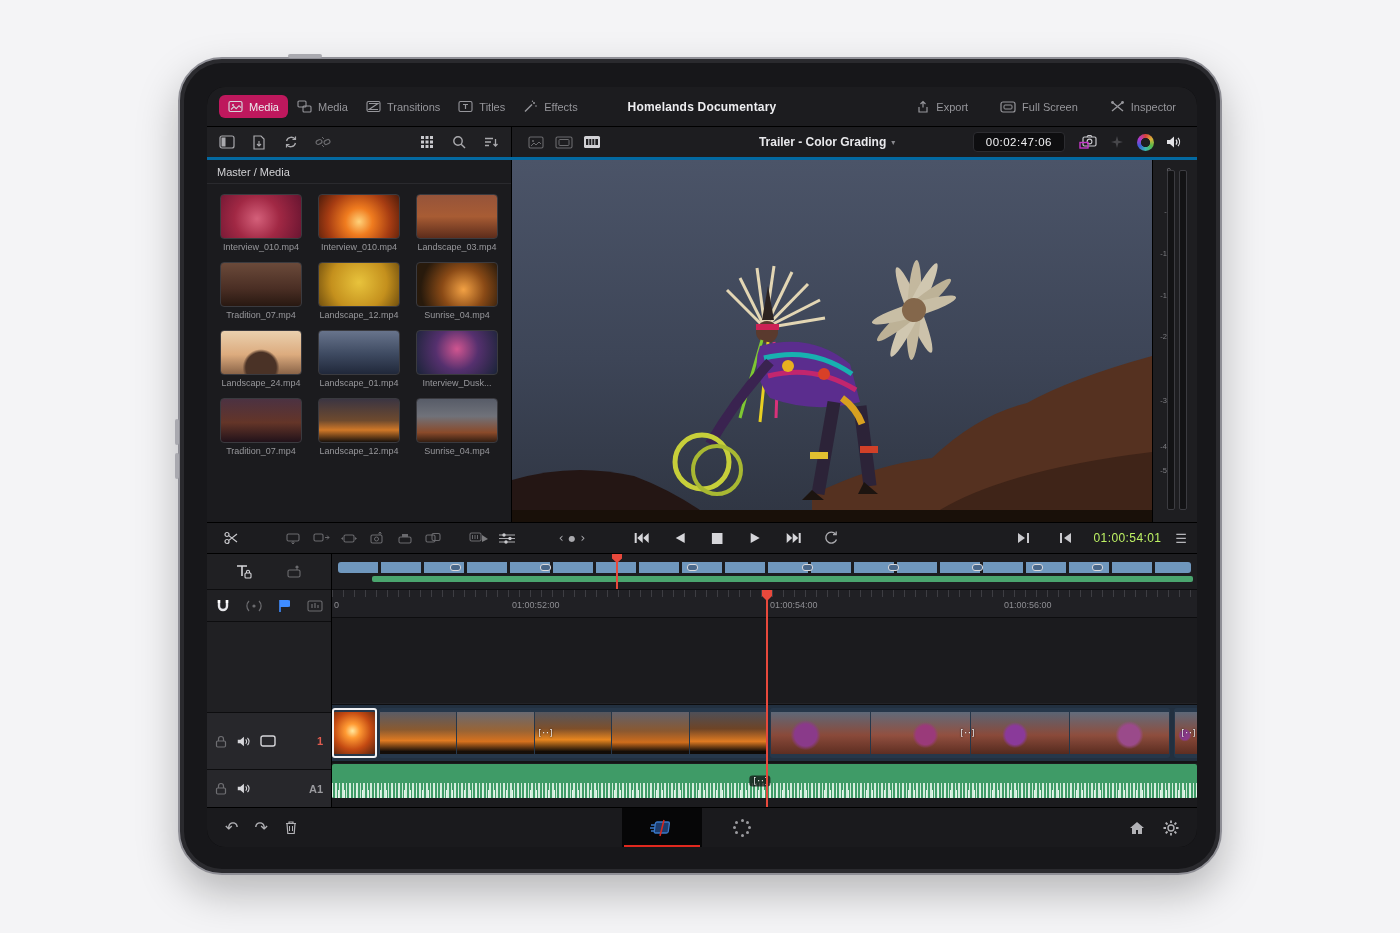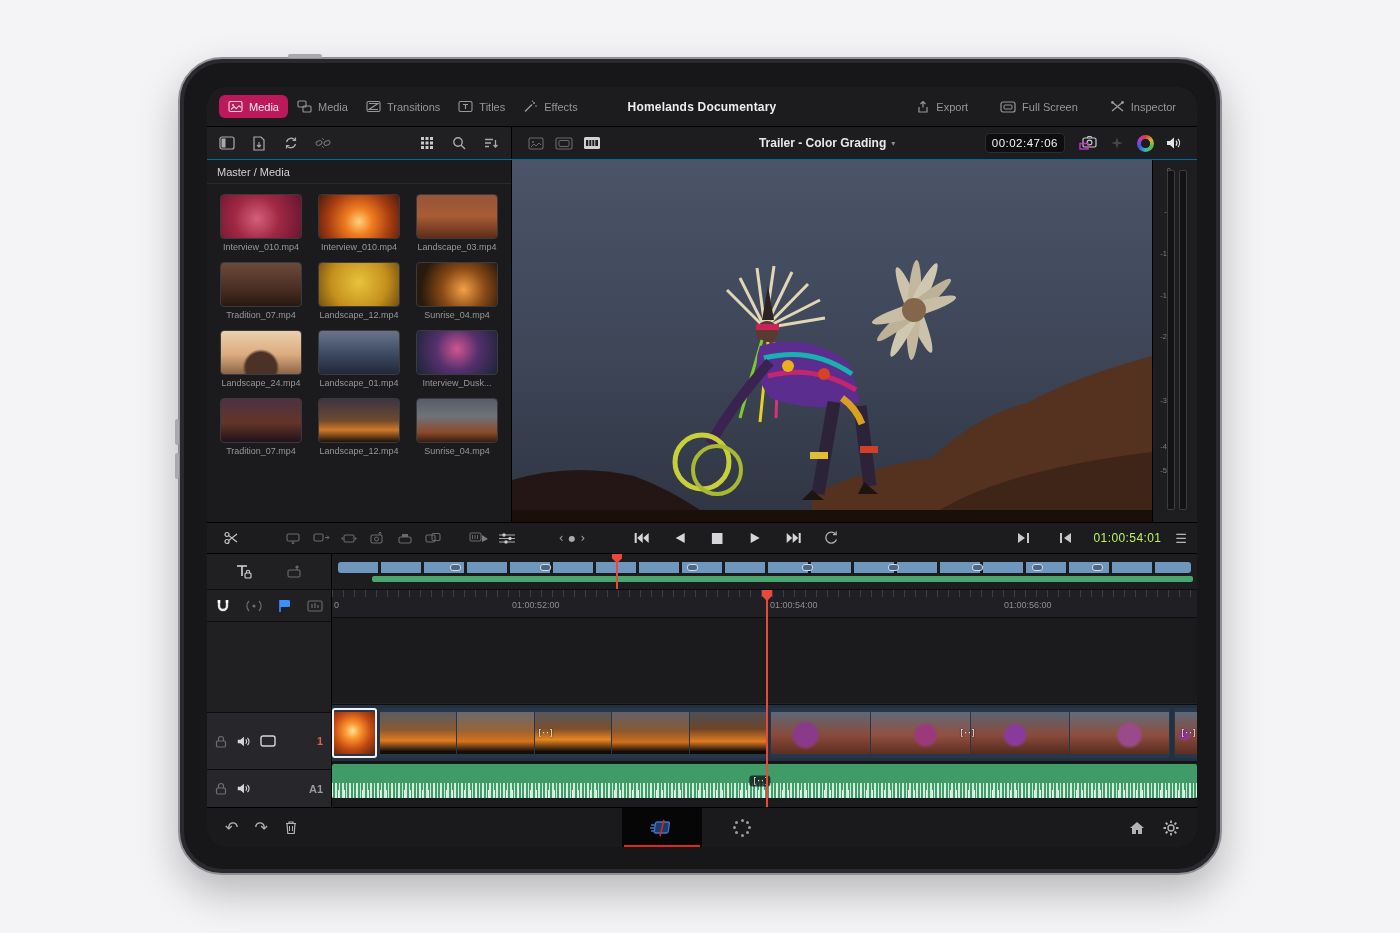--- a/index.html
+++ b/index.html
@@ -23,32 +23,32 @@
   .topbar { position:relative; height:40px; background:#1c1c1f; display:flex; align-items:center;
             border-bottom:1px solid #000; padding:0 12px; }
   .tab { display:flex; align-items:center; gap:6px; color:#96969b; padding:5px 9px; border-radius:6px;
          font-size:11px; white-space:nowrap; cursor:default; }
   .tab.active { background:#be185d; color:#ececef; }
   .topbar-title { position:absolute; left:50%; transform:translateX(-50%); color:#ededf0;
                   font-size:12px; font-weight:bold; letter-spacing:.2px; }
   .topbar-right { margin-left:auto; display:flex; gap:14px; }
 
   
-  .toolbar2 { height:33px; display:flex; border-bottom:1px solid #0369a1; }
+  .toolbar2 { height:33px; display:flex; border-bottom:3px solid #0369a1; }
   .tb2-left { width:305px; background:#202023; display:flex; align-items:center; gap:4px;
               padding:0 6px; border-right:1px solid #000; }
   .tb2-right { position:relative; flex:1; background:#1d1d20; display:flex; align-items:center; padding:0 10px; }
   .iconbtn { width:28px; height:24px; display:flex; align-items:center; justify-content:center;
              border-radius:4px; color:#a9a9ad; flex:none; }
   .iconbtn.dim { opacity:.55; }
   .vb-title { position:absolute; left:46%; transform:translateX(-50%); display:flex; align-items:center; gap:5px;
               color:#e9e9ec; font-size:12px; font-weight:bold; }
   .caret { color:#8a8a8e; font-size:8px; }
   .tc-box { margin-left:auto; background:#0e0e10; border:1px solid #2c2c30; border-radius:4px;
-            color:#f2f2f4; font-size:11.5px; padding:3px 6px; letter-spacing:.5px; }
+            color:#f2f2f4; font-size:11.5px; padding:3px 12px; letter-spacing:.5px; }
   .wheel { width:17px; height:17px; border-radius:50%;
            background:
              radial-gradient(circle at center, #1d1d20 0 36%, rgba(0,0,0,0) 40%),
              conic-gradient(#d8413a,#d8b23a,#58b84a,#3ab8b0,#3a5ed8,#b03ad0,#d8413a); }
 
   
   .mainrow { display:flex; height:362px; }
   .media { width:305px; background:#1b1b1e; border-right:1px solid #000; display:flex; flex-direction:column; }
   .media-head { height:24px; line-height:24px; padding:0 10px; color:#d2d2d5; font-size:11px;
                 border-bottom:1px solid #2a2a2e; }

